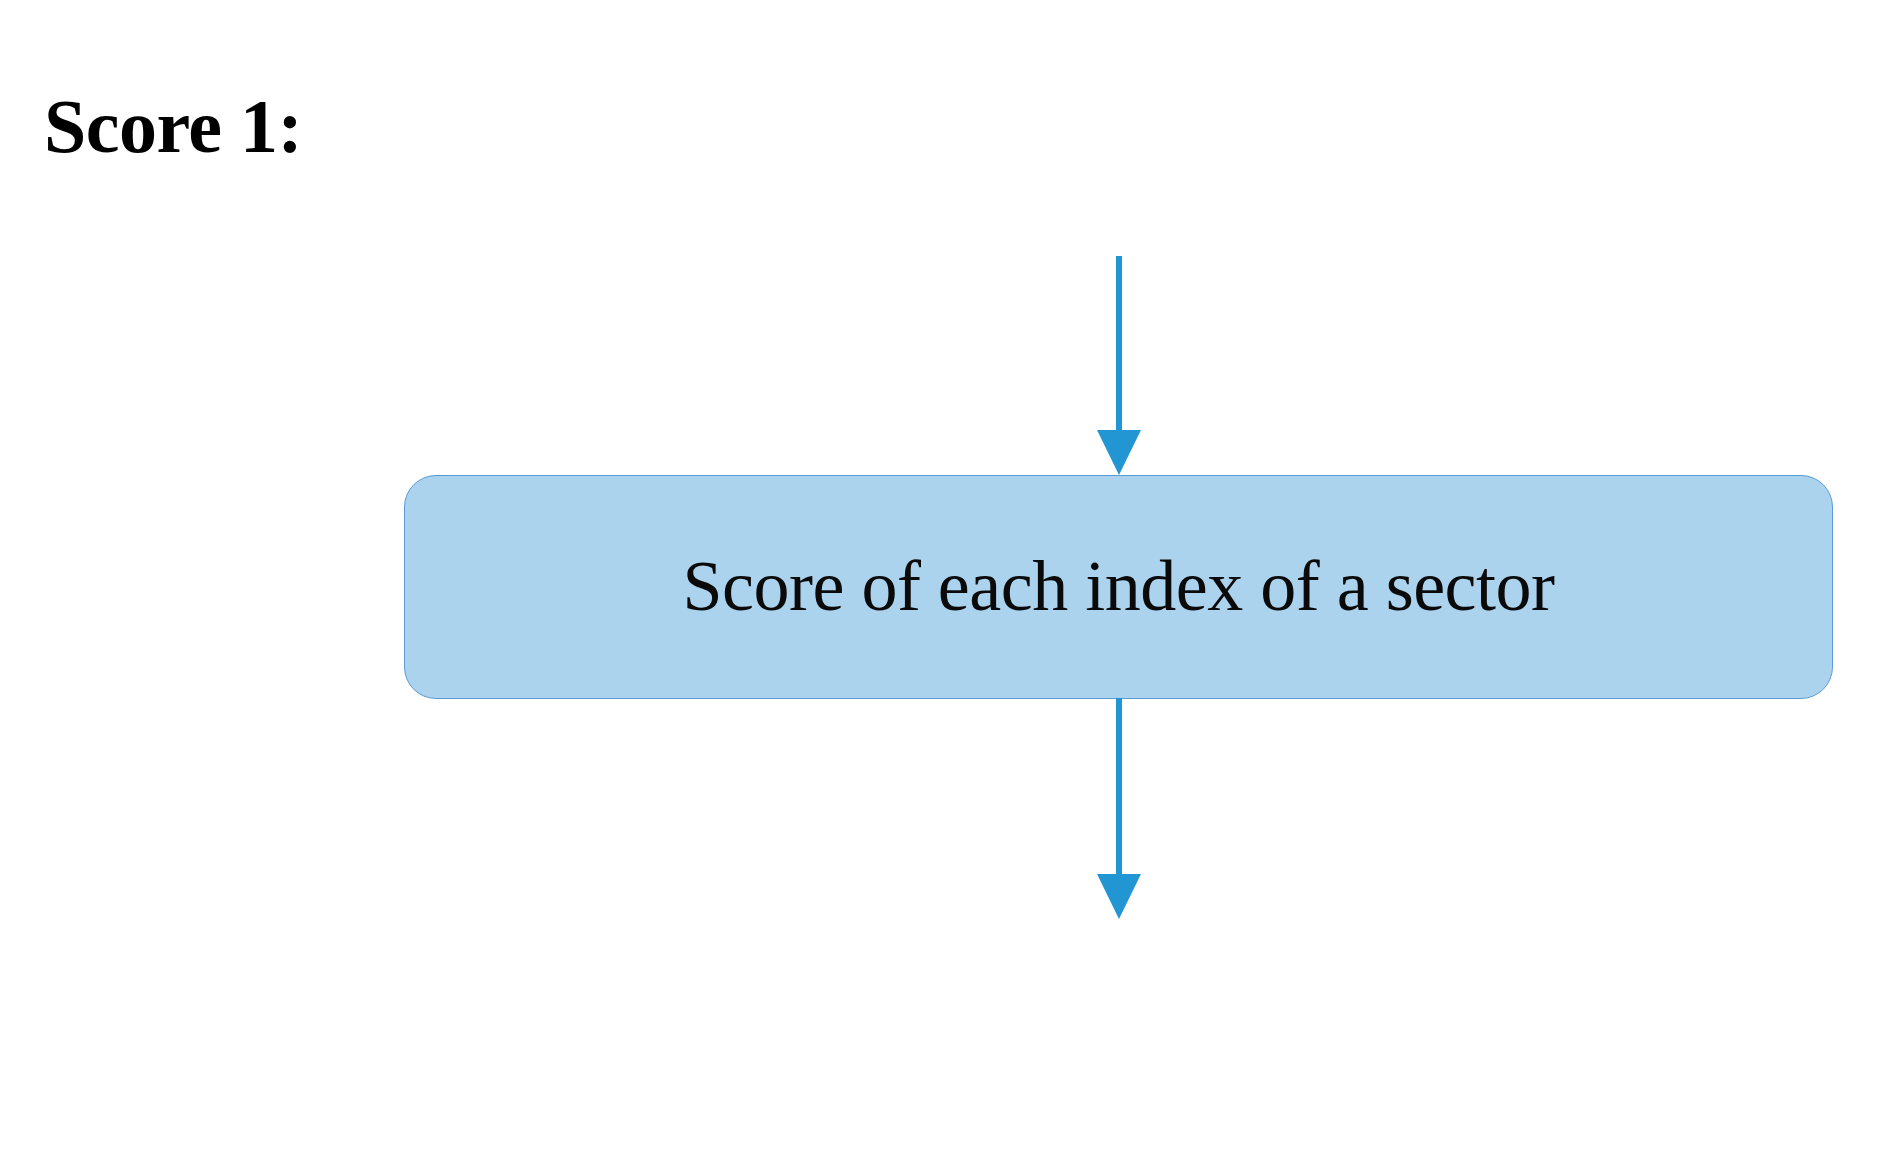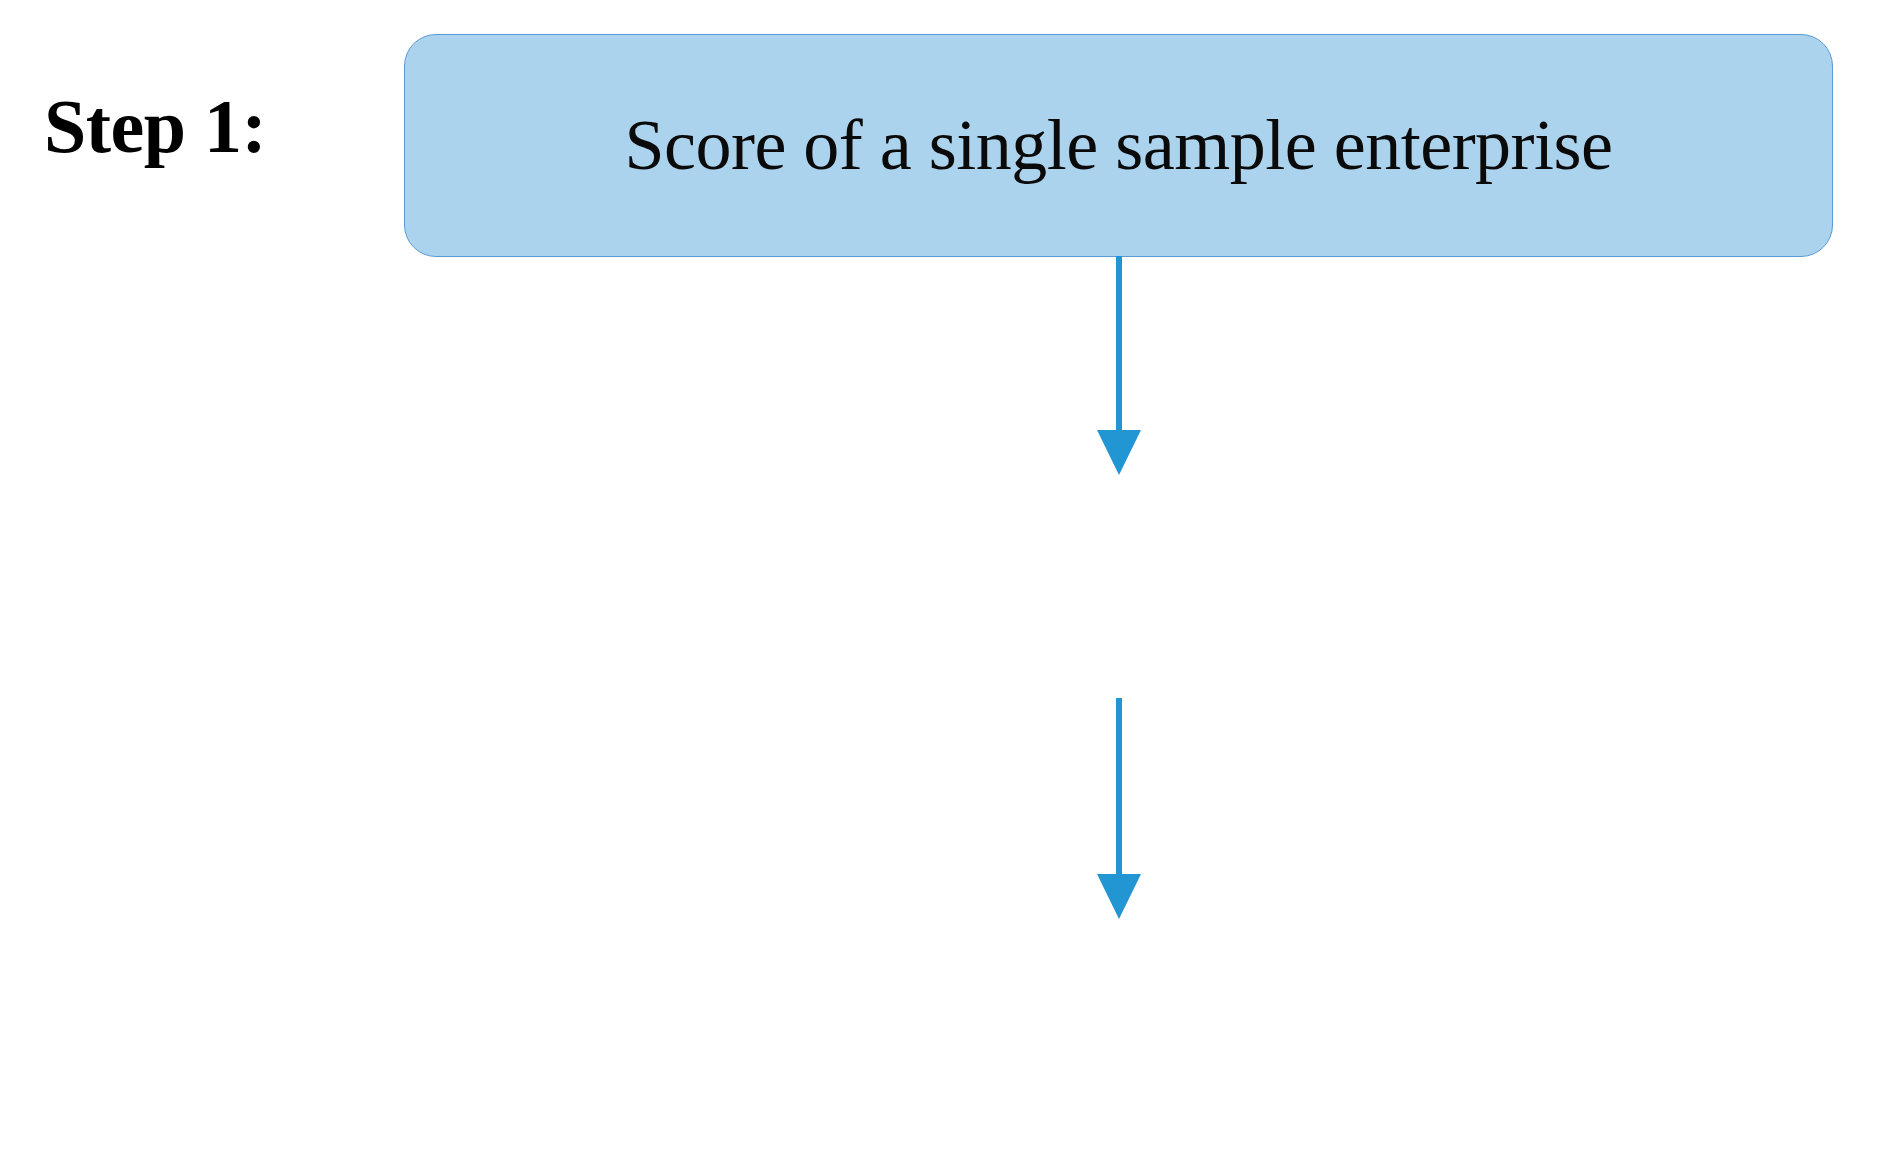--- a/index.html
+++ b/index.html
@@ -75,34 +75,34 @@
   }
   .connector.c1 { top: 256px; height: 220px; }
   .connector.c2 { top: 698px; height: 222px; }
   .connector svg { display: block; width: 100%; height: 100%; }
 </style>
 </head>
 <body>
 
 <div id="flowchart">
 
-  <div class="step-label s1">Step 1:</div>
+  <div class="step-label s1">Score 1:</div>
 
-  <div class="process-box bordered b1">
-    <span class="box-text">Score of a single sample enterprise</span>
-  </div>
 
   <div class="connector c1">
     <svg viewBox="0 0 46 220" preserveAspectRatio="none">
       <line x1="23" y1="0" x2="23" y2="178" stroke="#2196D3" stroke-width="6"></line>
       <polygon points="1,174 45,174 23,219" fill="#2196D3"></polygon>
     </svg>
   </div>
 
 
+  <div class="process-box bordered b2">
+    <span class="box-text">Score of each index of a sector</span>
+  </div>
 
   <div class="connector c2">
     <svg viewBox="0 0 46 222" preserveAspectRatio="none">
       <line x1="23" y1="0" x2="23" y2="180" stroke="#2196D3" stroke-width="6"></line>
       <polygon points="1,176 45,176 23,221" fill="#2196D3"></polygon>
     </svg>
   </div>
 
 
 

